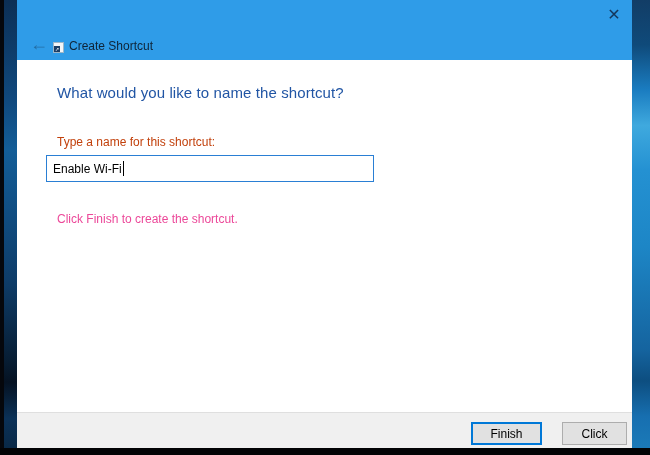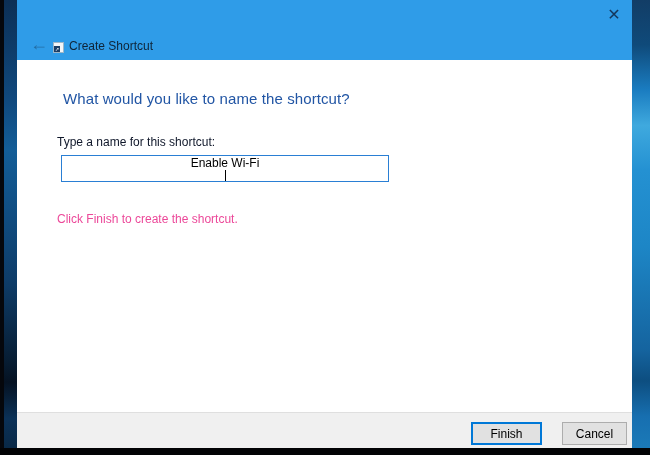--- a/index.html
+++ b/index.html
@@ -72,33 +72,33 @@
     position: absolute; left: 52px; top: 39px;
     color: #0f2437; font-size: 12px; line-height: 14px;
   }
 
   
   .content {
     position: absolute; left: 0; top: 60px; width: 615px; height: 352px;
     background: #ffffff;
   }
   .page-heading {
-    position: absolute; left: 40px; top: 24px; margin: 6px;
+    position: absolute; left: 40px; top: 24px; margin: 0;
     color: #2155a4; font-size: 15px; font-weight: 400; letter-spacing: 0.1px;
   }
   .name-label {
     position: absolute; left: 40px; top: 75px;
-    color: #0f172a; font-size: 12px;
+    color: #c2410c; font-size: 12px;
   }
   .textbox {
-    position: absolute; left: 44px; top: 95px; width: 328px; height: 27px;
+    position: absolute; left: 29px; top: 95px; width: 328px; height: 27px;
     box-sizing: border-box;
     border: 1px solid #2a7fd4; background: #ffffff;
     display: flex; align-items: center; padding: 0 6px;
-    font-size: 12px; color: #000000; flex-direction: column;
+    font-size: 12px; color: #000000;
   }
   .caret {
     display: inline-block; width: 1px; height: 15px;
     background: #000000; margin-left: 1px;
   }
   .instruction {
     position: absolute; left: 40px; top: 152px;
     color: #ec4899; font-size: 12px;
   }
 
@@ -150,17 +150,17 @@
       <div class="name-label">Type a name for this shortcut:</div>
       <div class="textbox">
         <span>Enable Wi-Fi</span>
         <span class="caret"></span>
       </div>
       <div class="instruction">Click Finish to create the shortcut.</div>
     </div>
 
     <div class="footer">
       <div class="btn btn-finish">Finish</div>
-      <div class="btn btn-cancel">Cancel</div>
+      <div class="btn btn-cancel">Click</div>
     </div>
 
   </div>
 </div>
 
 </body></html>

